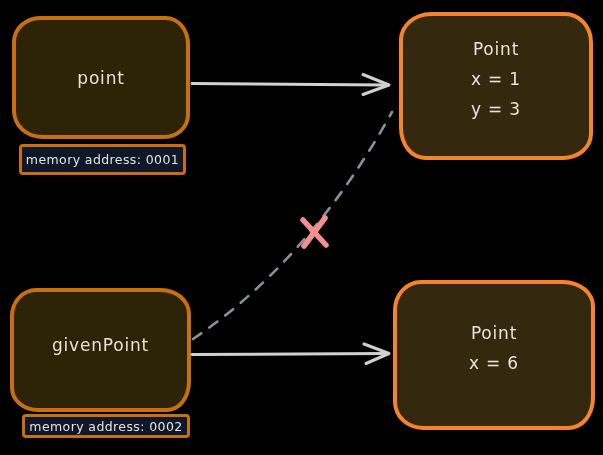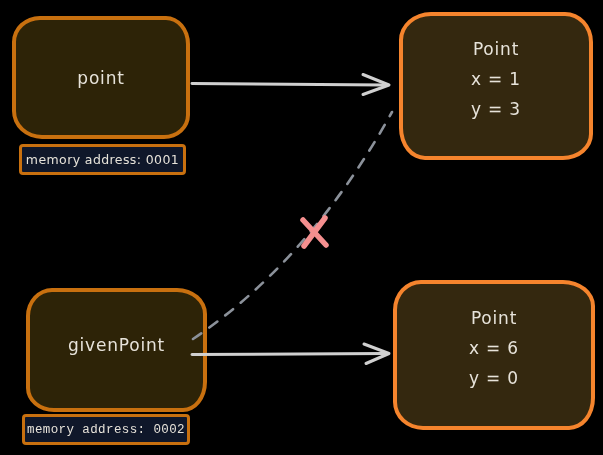--- a/index.html
+++ b/index.html
@@ -24,40 +24,40 @@
     justify-content: center;
     color: #e7e3da;
     font-size: 17px;
     letter-spacing: 0.8px;
   }
   .var-box.point {
     left: 12px; top: 16px; width: 178px; height: 123px;
     border-radius: 28px 24px 26px 30px / 26px 28px 24px 28px;
   }
   .var-box.given {
-    left: 26px; top: 288px; width: 181px; height: 124px;
+    left: 10px; top: 288px; width: 181px; height: 124px;
     border-radius: 26px 30px 24px 28px / 28px 26px 30px 24px;
     padding-bottom: 10px;
     text-align: right;
   }
   
   .mem-box {
     position: absolute;
     background: #0f172a;
     border: 3px solid #c8700f;
     border-radius: 4px;
     display: flex;
     align-items: center;
     justify-content: center;
     color: #e7e3da;
     font-size: 12.5px;
     letter-spacing: 0.4px;
   }
   .mem-box.m1 { left: 19px; top: 144px; width: 167px; height: 31px; }
-  .mem-box.m2 { left: 22px; top: 414px; width: 168px; height: 31px; font-family: Liberation Mono, monospace; }
+  .mem-box.m2 { left: 22px; top: 414px; width: 168px; height: 24px; }
   
   .obj-box {
     position: absolute;
     background: #34280f;
     border: 4px solid #f5842d;
     display: flex;
     flex-direction: column;
     align-items: center;
     justify-content: center;
     color: #e7e3da;
@@ -102,21 +102,20 @@
 
   <div class="obj-box a">
     <div>Point</div>
     <div>x = 1</div>
     <div>y = 3</div>
   </div>
 
   <div class="obj-box b">
     <div>Point</div>
     <div>x = 6</div>
-    <div>y = 0</div>
   </div>
 
   <svg class="overlay" viewBox="0 0 603 455">
 
     <g stroke="#d0d0d0" stroke-width="3" fill="none" stroke-linecap="round" stroke-linejoin="round">
       <path d="M 192 83.5 L 385 85"></path>
       <path d="M 363 74.5 L 389 85 L 363 94.5"></path>
     </g>
 
     <g stroke="#d0d0d0" stroke-width="3" fill="none" stroke-linecap="round" stroke-linejoin="round">

